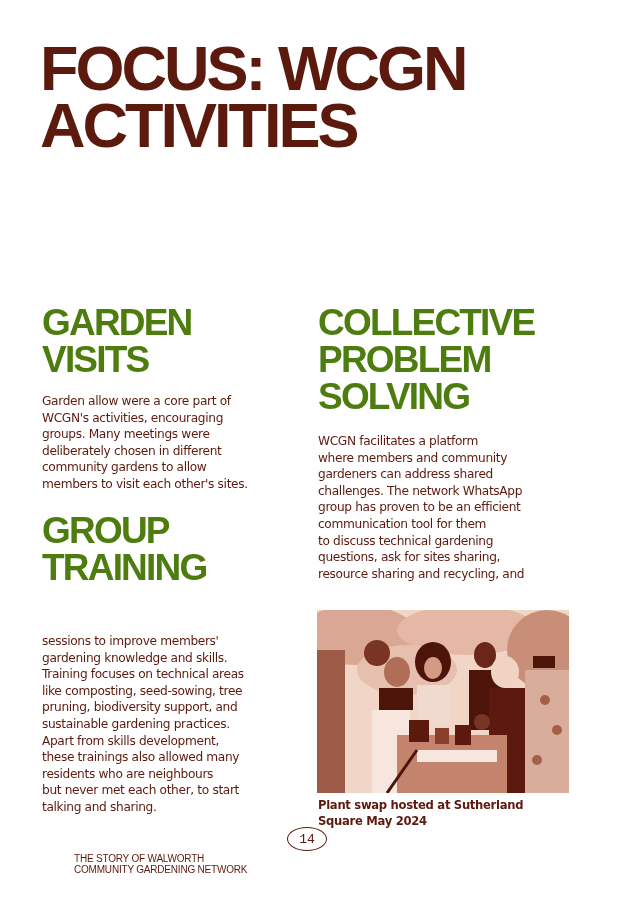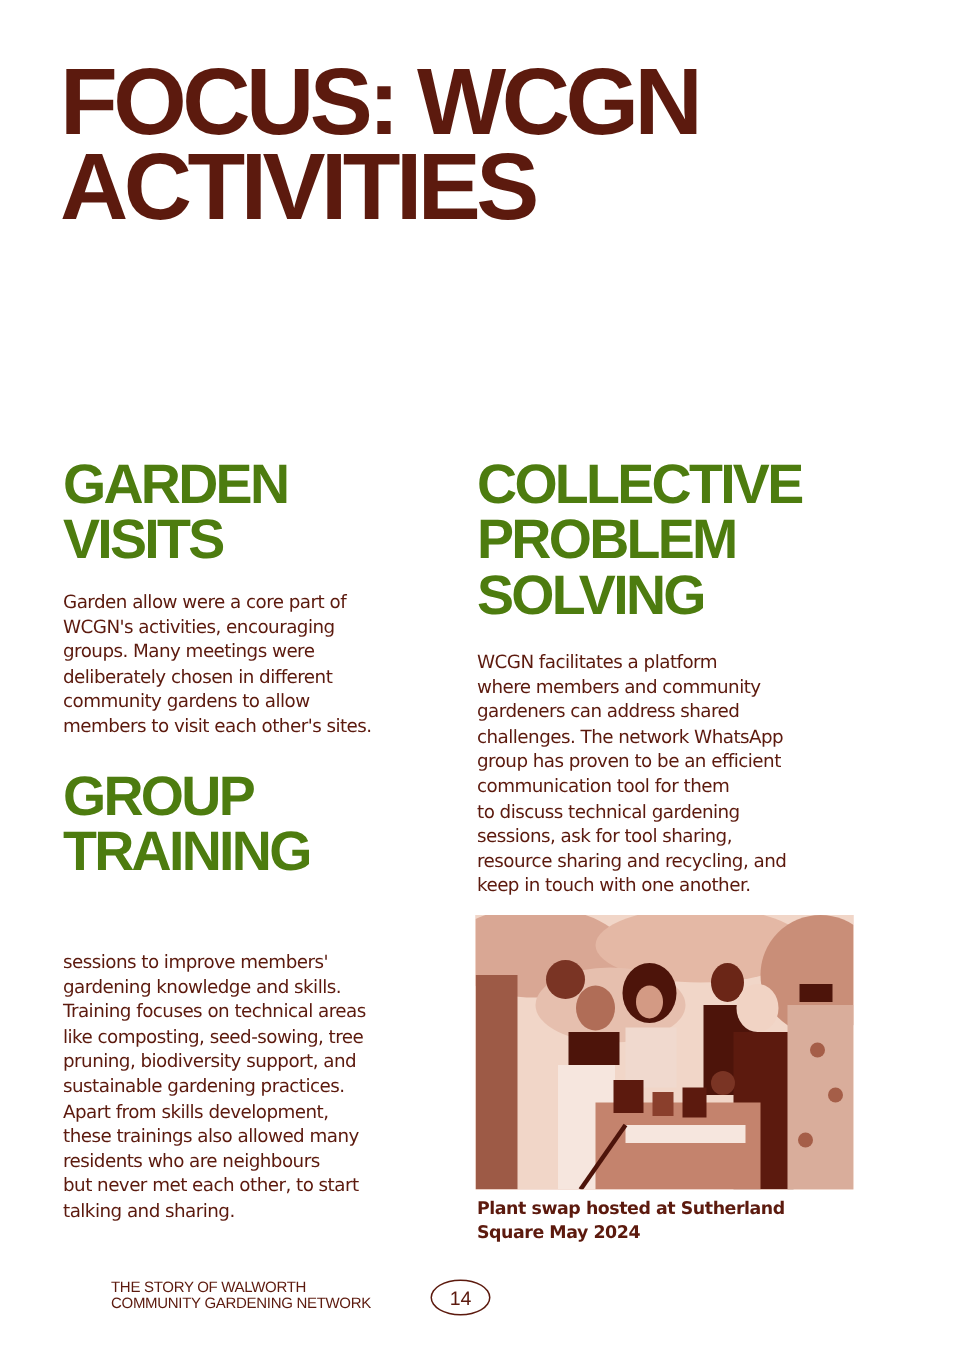--- a/index.html
+++ b/index.html
@@ -54,24 +54,24 @@
 
     .footer-text {
       position: absolute; left: 42px; top: 853px;
       font-family: "Liberation Sans", sans-serif; font-weight: 400;
       font-size: 10px; line-height: 11px; color: #5c1a0e; letter-spacing: -0.2px;
       text-transform: uppercase;
     }
     .footer-text span { display: block; white-space: nowrap; margin-left: 32px; }
 
     .page-number {
-      position: absolute; left: 287px; top: 853px; width: 40px; height: 24px;
+      position: absolute; left: 287px; top: 827px; width: 40px; height: 24px;
       border: 1.5px solid #5c1a0e; border-radius: 50%;
       display: flex; align-items: center; justify-content: center;
-      font-family: Liberation Sans, sans-serif; font-size: 13px; color: #5c1a0e;
+      font-family: Liberation Mono, monospace; font-size: 13px; color: #5c1a0e;
     }
   </style>
 </head>
 <body>
 
 <h1 class="page-title">
   <span>FOCUS: WCGN</span>
   <span>ACTIVITIES</span>
 </h1>
 
@@ -112,23 +112,22 @@
   <span>SOLVING</span>
 </h2>
 <div class="body-text" id="t-collective">
   <span>WCGN facilitates a platform</span>
   <span>where members and community</span>
   <span>gardeners can address shared</span>
   <span>challenges. The network WhatsApp</span>
   <span>group has proven to be an efficient</span>
   <span>communication tool for them</span>
   <span>to discuss technical gardening</span>
-  <span>sessions, ask for tool sharing,</span>
+  <span>questions, ask for sites sharing,</span>
   <span>resource sharing and recycling, and</span>
-  <span>keep in touch with one another.</span>
 </div>
 
 <div class="photo" title="People gathered around a table at a plant swap in a garden">
   <svg viewBox="0 0 252 183" preserveAspectRatio="none">
     <rect width="252" height="183" fill="#f1d6c8"></rect>
 
     <ellipse cx="40" cy="25" rx="60" ry="30" fill="#d9a794"></ellipse>
     <ellipse cx="150" cy="20" rx="70" ry="25" fill="#e4b8a5"></ellipse>
     <ellipse cx="230" cy="40" rx="40" ry="40" fill="#c98e78"></ellipse>
     <ellipse cx="90" cy="60" rx="50" ry="25" fill="#e6bfae"></ellipse>

